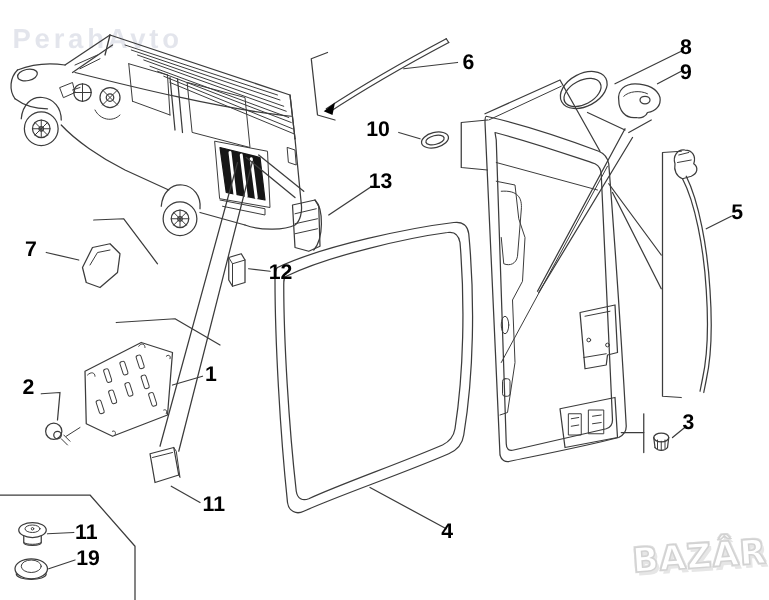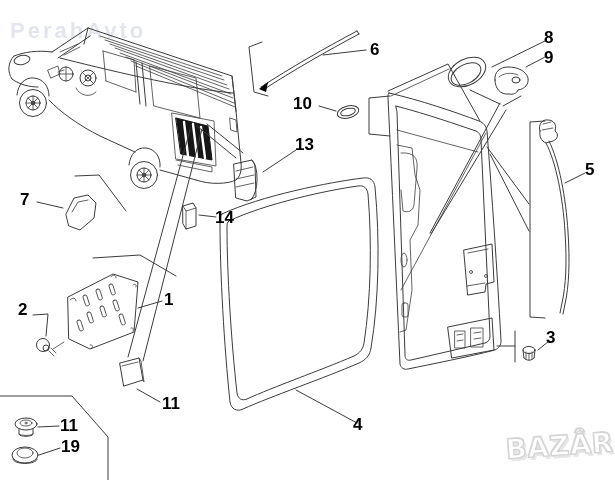--- a/index.html
+++ b/index.html
@@ -272,17 +272,17 @@
       <div class="callout" style="left: 585px; top: 161px;">5</div>
       <div class="callout" style="left: 370px; top: 41px;">6</div>
       <div class="callout" style="left: 20px; top: 191px;">7</div>
       <div class="callout" style="left: 544px; top: 29px;">8</div>
       <div class="callout" style="left: 544px; top: 49px;">9</div>
       <div class="callout" style="left: 293px; top: 95px;">10</div>
       <div class="callout" style="left: 162px; top: 395px;">11</div>
       <div class="callout" style="left: 60px; top: 417px;">11</div>
       <div class="callout" style="left: 61px; top: 438px;">19</div>
       <div class="callout" style="left: 295px; top: 136px;">13</div>
-      <div class="callout" style="left: 215px; top: 209px;">14</div>
+      <div class="callout" style="left: 215px; top: 209px;">12</div>
     </div>
 
   <div class="logo">BAZÂR</div>
 </div>
 
 </body></html>

